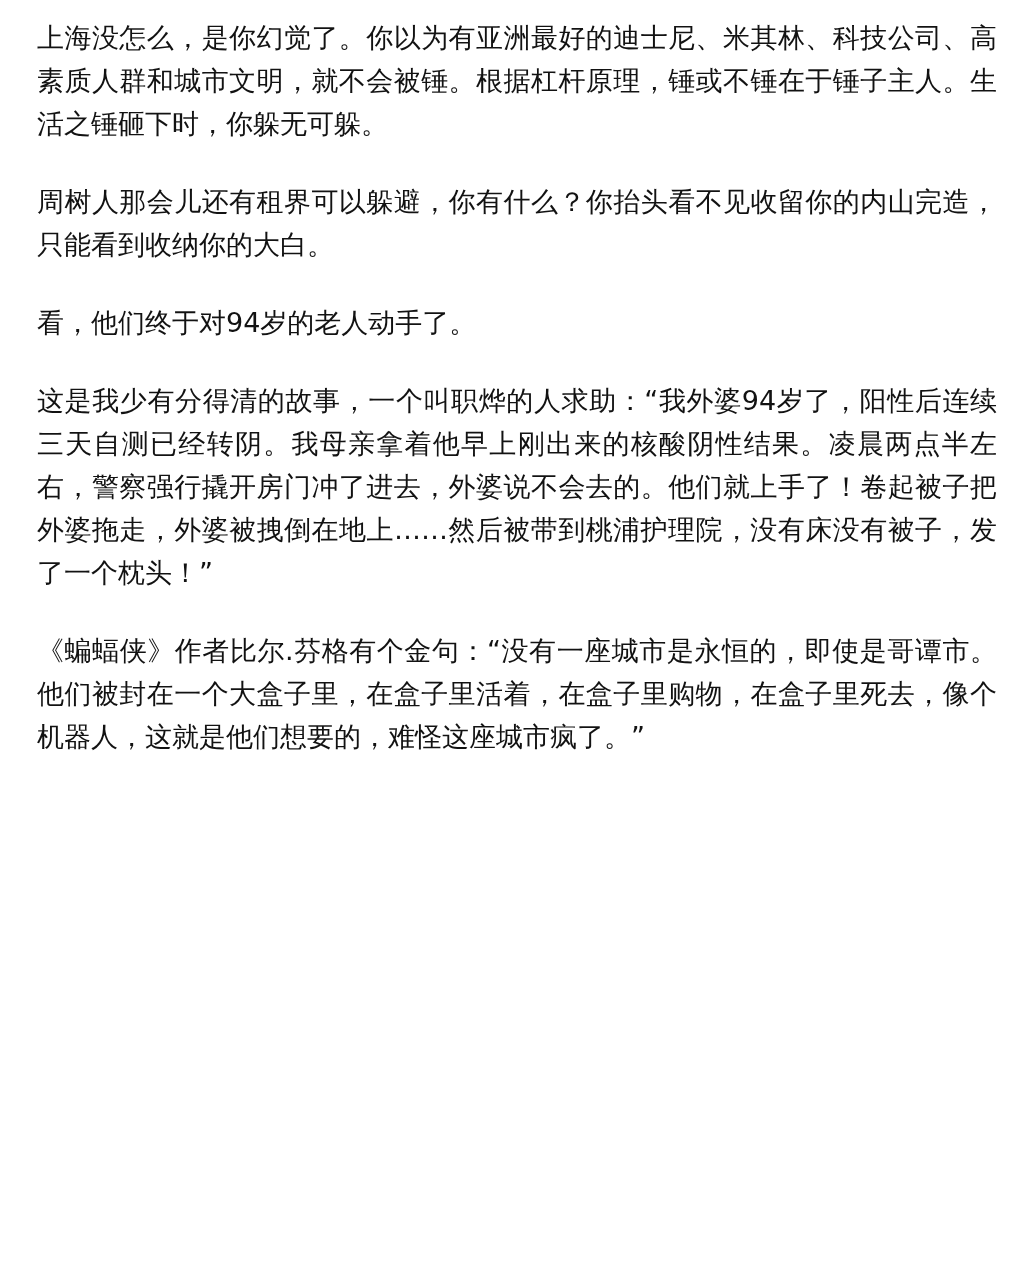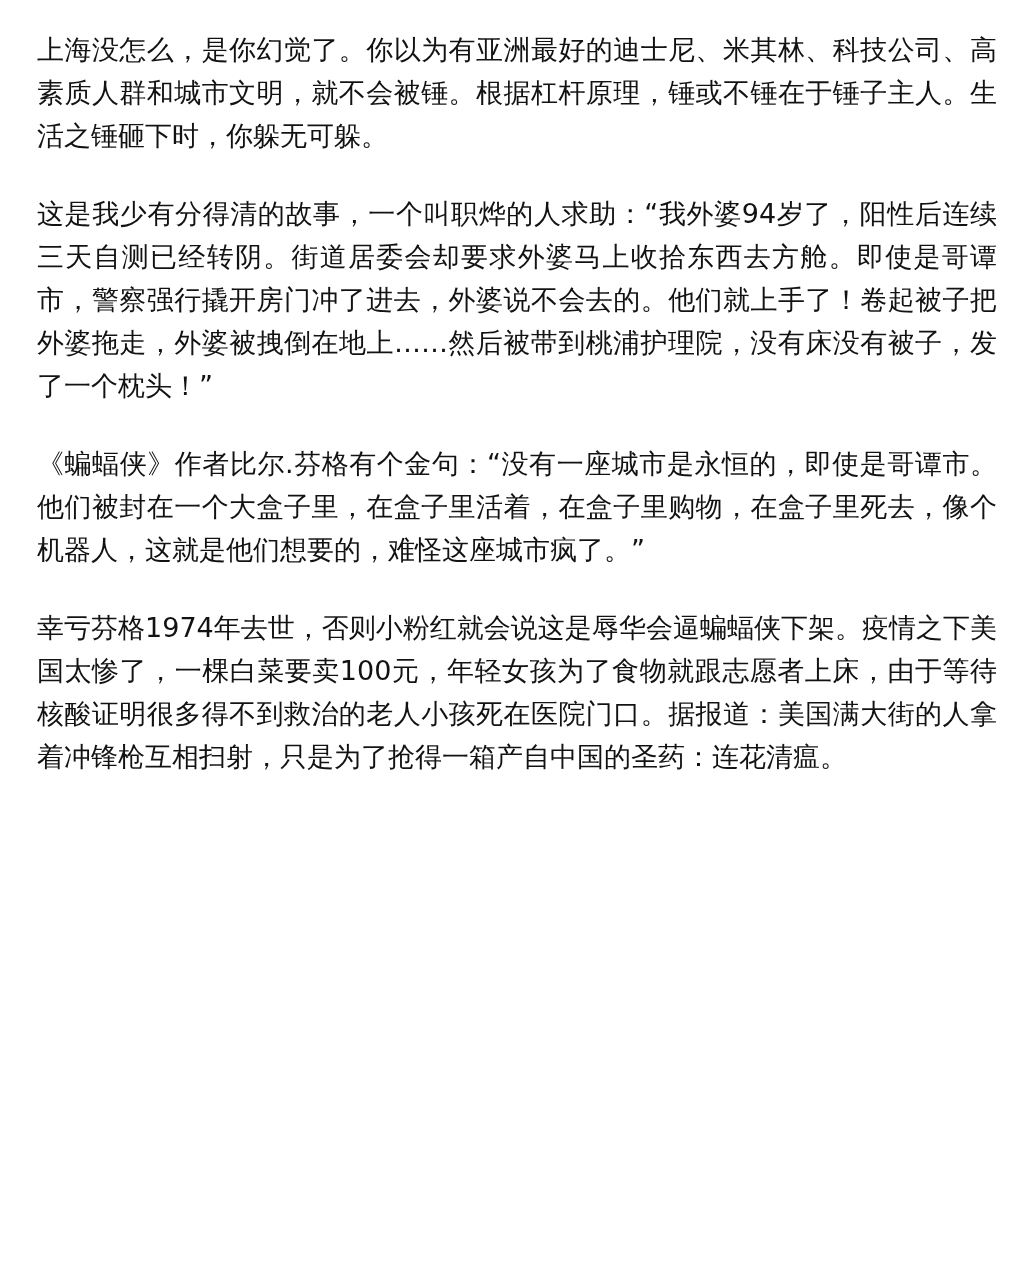--- a/index.html
+++ b/index.html
@@ -18,24 +18,25 @@
     padding: 16px 37px 0 37px;
     font-family: "DejaVu Sans", "Liberation Sans", sans-serif;
     font-size: 27px;
     line-height: 43px;
     color: #121212;
     text-align: justify;
     letter-spacing: 0;
     word-break: break-all;
   }
   .article p {
-    margin: 12px 0 35px 0;
+    margin: 0 0 35px 0;
   }
 </style>
 </head>
 <body>
 
 <div class="article">
   <p>上海没怎么，是你幻觉了。你以为有亚洲最好的迪士尼、米其林、科技公司、高素质人群和城市文明，就不会被锤。根据杠杆原理，锤或不锤在于锤子主人。生活之锤砸下时，你躲无可躲。</p>
-  <p>这是我少有分得清的故事，一个叫职烨的人求助：“我外婆94岁了，阳性后连续三天自测已经转阴。街道居委会却要求外婆马上收拾东西去方舱。即使是哥谭市，警察强行撬开房门冲了进去，外婆说不会去的。他们就上手了！卷起被子把外婆拖走，外婆被拽倒在地上……然后被带到桃浦护理院，没有床没有被子，发了一个枕头！”</p>
+  <p>周树人那会儿还有租界可以躲避，你有什么？你抬头看不见收留你的内山完造，只能看到收纳你的大白。</p>
+  <p>看，他们终于对94岁的老人动手了。</p>
+  <p>这是我少有分得清的故事，一个叫职烨的人求助：“我外婆94岁了，阳性后连续三天自测已经转阴。我母亲拿着他早上刚出来的核酸阴性结果。凌晨两点半左右，警察强行撬开房门冲了进去，外婆说不会去的。他们就上手了！卷起被子把外婆拖走，外婆被拽倒在地上……然后被带到桃浦护理院，没有床没有被子，发了一个枕头！”</p>
   <p>《蝙蝠侠》作者比尔.芬格有个金句：“没有一座城市是永恒的，即使是哥谭市。他们被封在一个大盒子里，在盒子里活着，在盒子里购物，在盒子里死去，像个机器人，这就是他们想要的，难怪这座城市疯了。”</p>
-  <p>幸亏芬格1974年去世，否则小粉红就会说这是辱华会逼蝙蝠侠下架。疫情之下美国太惨了，一棵白菜要卖100元，年轻女孩为了食物就跟志愿者上床，由于等待核酸证明很多得不到救治的老人小孩死在医院门口。据报道：美国满大街的人拿着冲锋枪互相扫射，只是为了抢得一箱产自中国的圣药：连花清瘟。</p>
 </div>
 
 </body></html>

